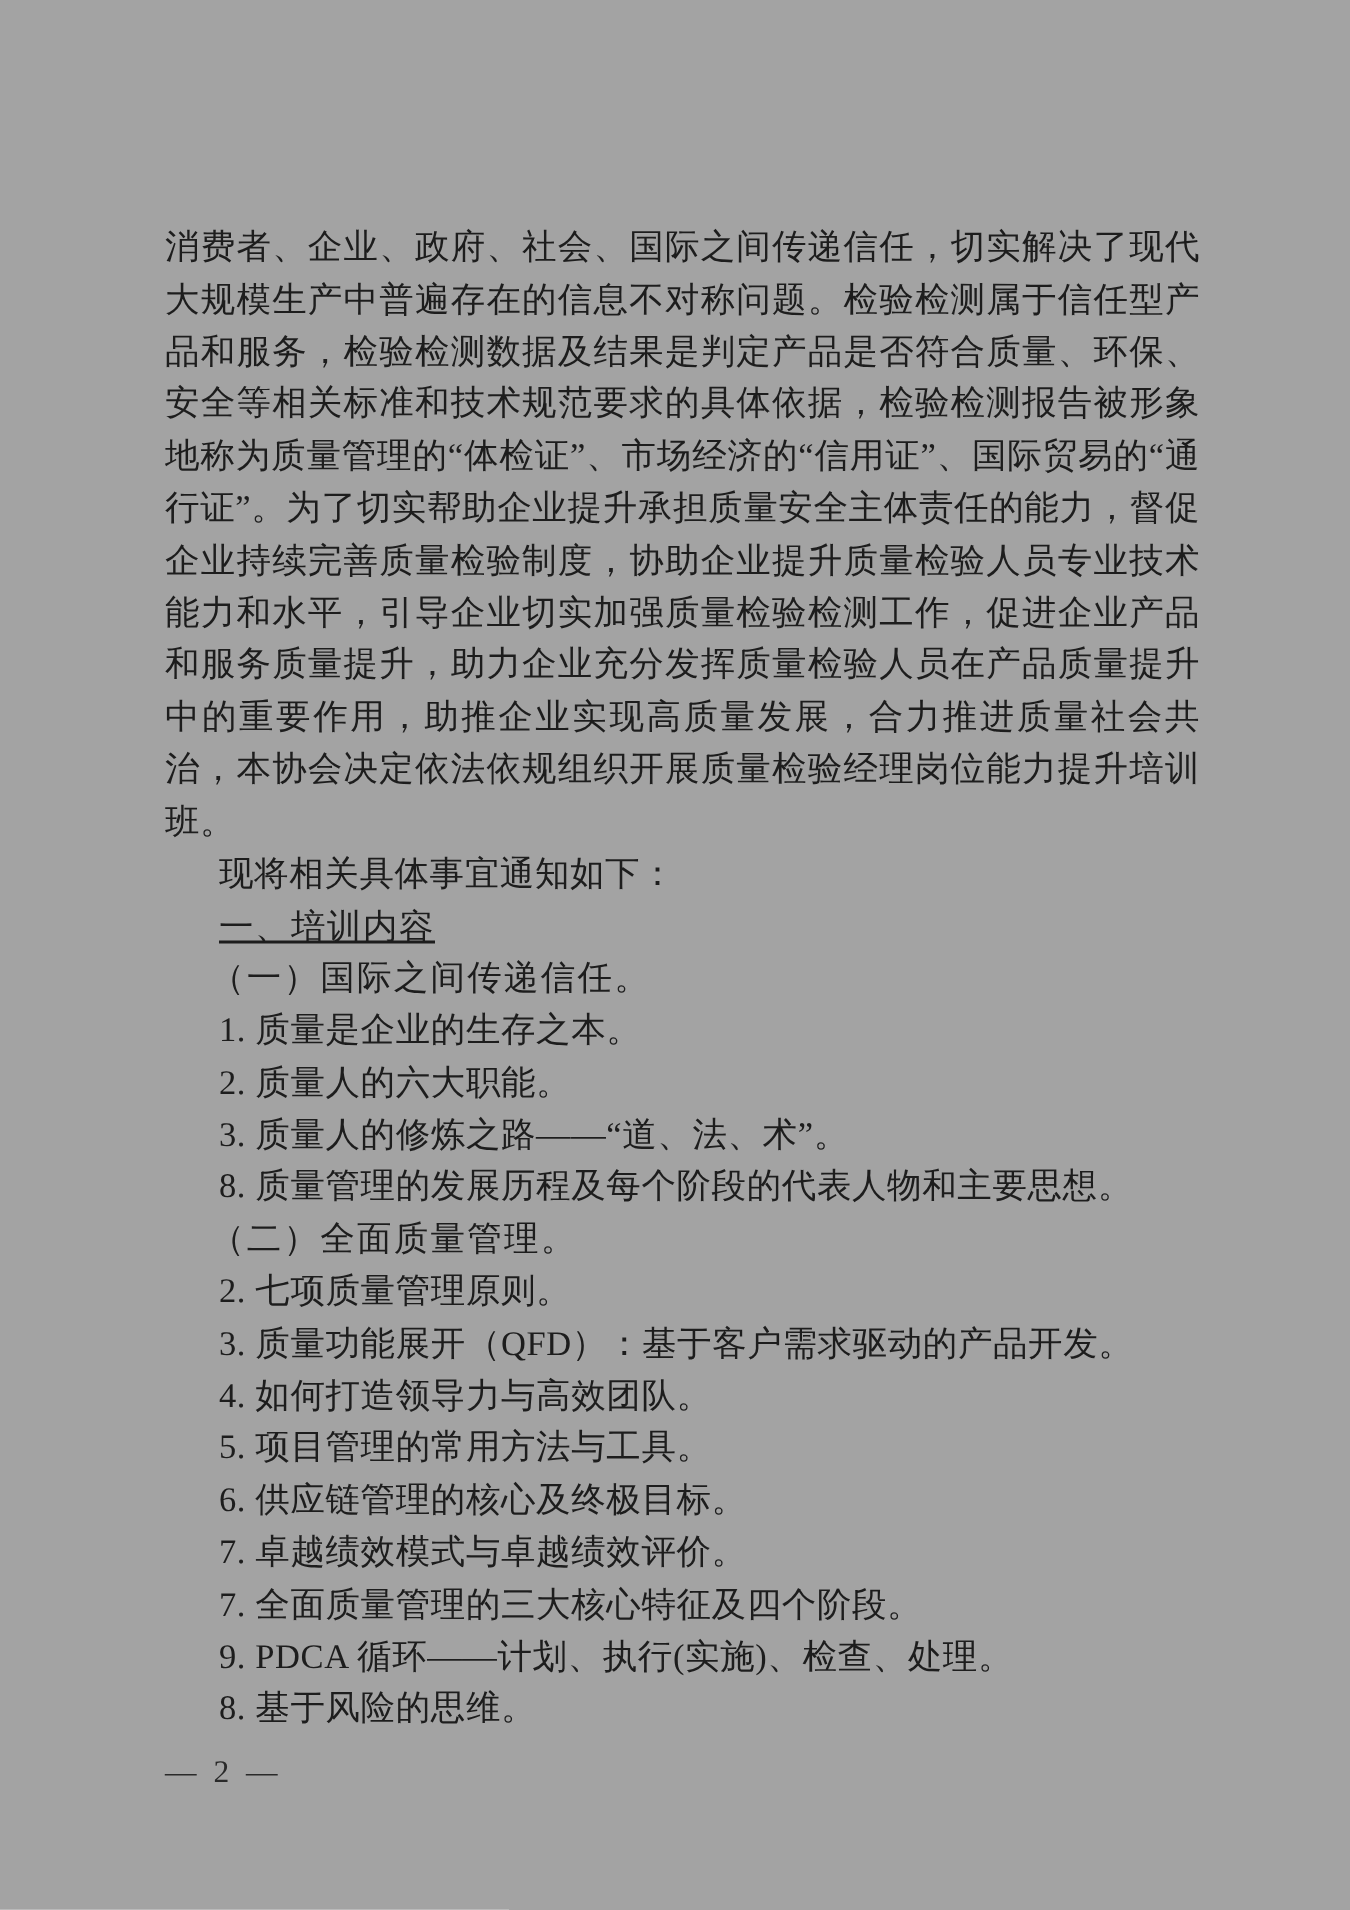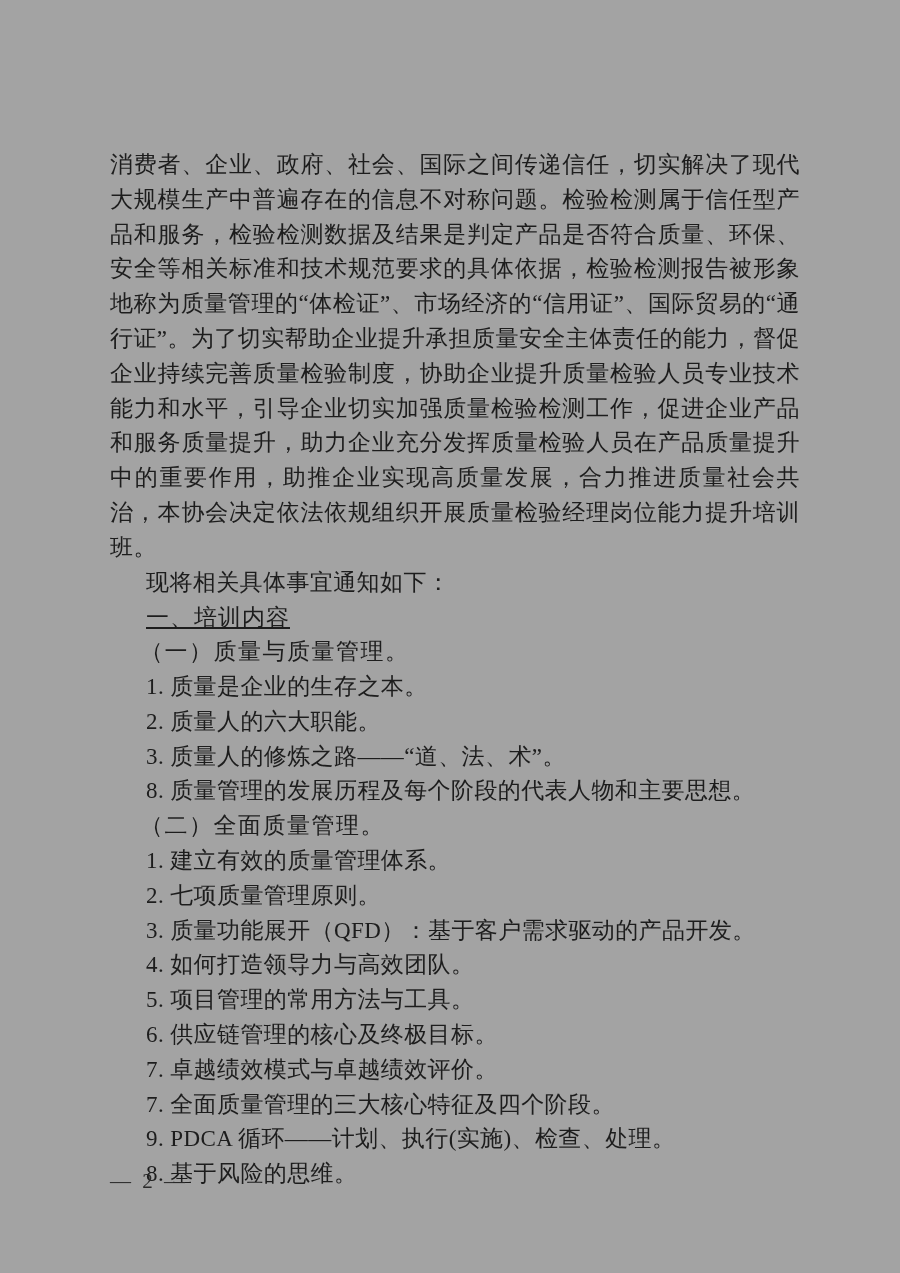--- a/index.html
+++ b/index.html
@@ -75,30 +75,29 @@
 
 <div class="page">
   <div class="content">
 
     <p class="body-par">消费者、企业、政府、社会、国际之间传递信任，切实解决了现代大规模生产中普遍存在的信息不对称问题。检验检测属于信任型产品和服务，检验检测数据及结果是判定产品是否符合质量、环保、安全等相关标准和技术规范要求的具体依据，检验检测报告被形象地称为质量管理的“体检证”、市场经济的“信用证”、国际贸易的“通行证”。为了切实帮助企业提升承担质量安全主体责任的能力，督促企业持续完善质量检验制度，协助企业提升质量检验人员专业技术能力和水平，引导企业切实加强质量检验检测工作，促进企业产品和服务质量提升，助力企业充分发挥质量检验人员在产品质量提升中的重要作用，助推企业实现高质量发展，合力推进质量社会共治，本协会决定依法依规组织开展质量检验经理岗位能力提升培训班。</p>
 
     <p class="indent-line">现将相关具体事宜通知如下：</p>
 
     <h2 class="sec-heading">一、培训内容</h2>
 
-    <h3 class="sub-heading">（一）质量与质量管理。</h3>
+    <h3 class="sub-heading">（一）国际之间传递信任。</h3>
 
     <p class="list-item">1. 质量是企业的生存之本。</p>
     <p class="list-item">2. 质量人的六大职能。</p>
     <p class="list-item">3. 质量人的修炼之路——“道、法、术”。</p>
     <p class="list-item">8. 质量管理的发展历程及每个阶段的代表人物和主要思想。</p>
 
     <h3 class="sub-heading">（二）全面质量管理。</h3>
 
-    <p class="list-item">1. 建立有效的质量管理体系。</p>
     <p class="list-item">2. 七项质量管理原则。</p>
     <p class="list-item">3. 质量功能展开（QFD）：基于客户需求驱动的产品开发。</p>
     <p class="list-item">4. 如何打造领导力与高效团队。</p>
     <p class="list-item">5. 项目管理的常用方法与工具。</p>
     <p class="list-item">6. 供应链管理的核心及终极目标。</p>
     <p class="list-item">7. 卓越绩效模式与卓越绩效评价。</p>
     <p class="list-item">7. 全面质量管理的三大核心特征及四个阶段。</p>
     <p class="list-item">9. PDCA 循环——计划、执行(实施)、检查、处理。</p>
     <p class="list-item">8. 基于风险的思维。</p>
 

